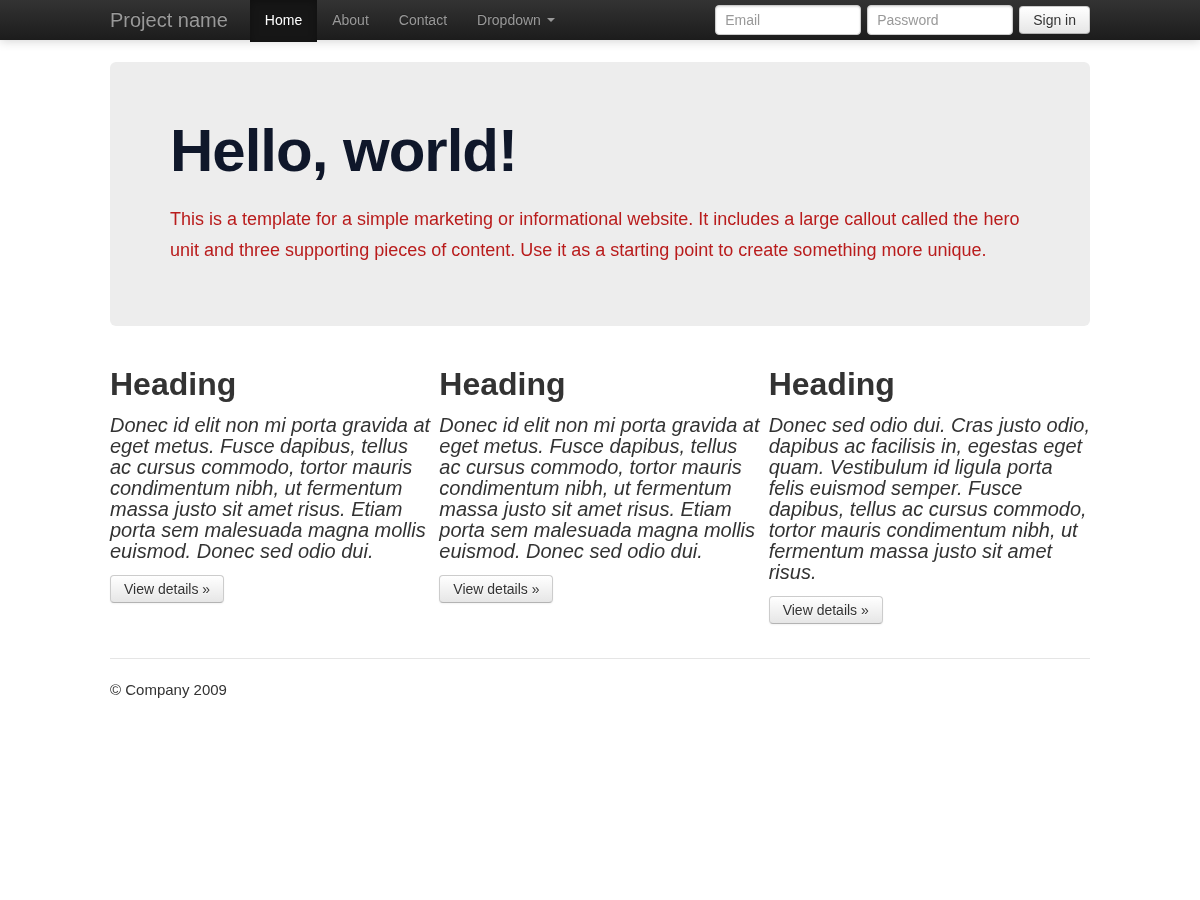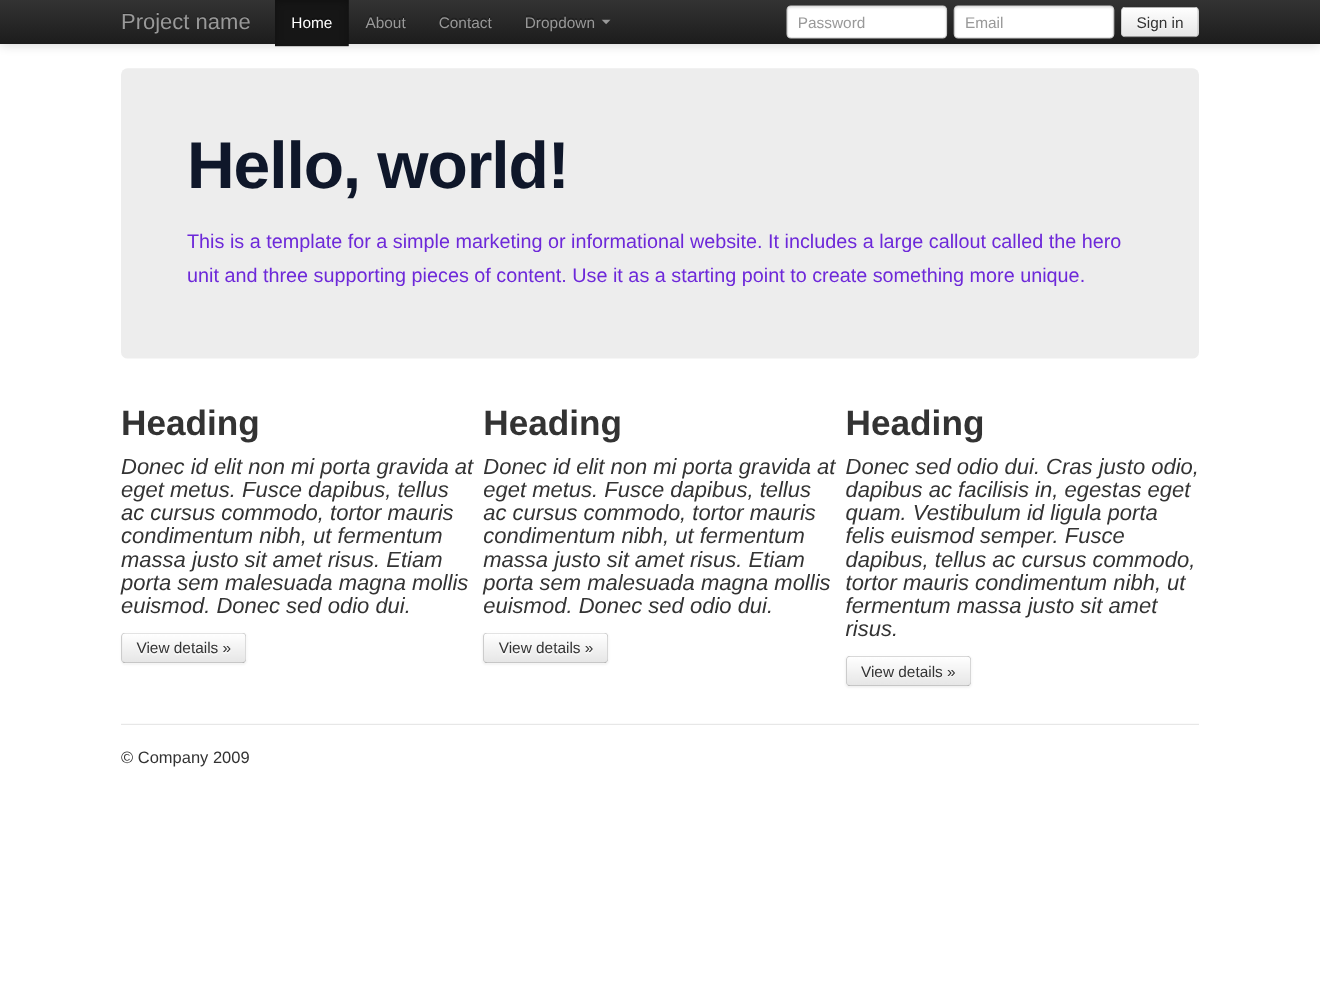--- a/index.html
+++ b/index.html
@@ -84,21 +84,21 @@
   }
   .hero-title {
     margin: 0;
     font-size: 60px; line-height: 62px;
     font-weight: bold; letter-spacing: -1px;
     color: #0f172a;
   }
   .hero-text {
     margin: 22px 0 0 0;
     font-size: 18px; line-height: 31px;
-    color: #6d28d9; max-width: 880px;
+    color: #b91c1c; max-width: 880px;
   }
   .btn-primary {
     margin-top: 20px;
     background: linear-gradient(to bottom, #1389e9, #0b4fd2);
     border: 1px solid #0b51c5; border-bottom-color: #083e9e;
     border-radius: 6px;
     color: #ffffff; font-size: 18px;
     padding: 10px 21px;
     text-shadow: 0 -1px 0 rgba(0,0,0,.25);
     box-shadow: inset 0 1px 0 rgba(255,255,255,.2), 0 1px 2px rgba(0,0,0,.05);
@@ -145,22 +145,22 @@
       </div>
       <div class="nav-item">
         <span>Contact</span>
       </div>
       <div class="nav-item">
         <span>Dropdown</span>
         <span class="caret"></span>
       </div>
     </div>
     <div class="nav-form">
+      <input class="nav-input" type="text" placeholder="Email" style="">
       <input class="nav-input" type="password" placeholder="Password" style="">
-      <input class="nav-input" type="text" placeholder="Email" style="">
       <button class="btn">Sign in</button>
     </div>
   </div>
 </div>
 
 <div class="container">
   <div class="hero-unit">
     <h1 class="hero-title">Hello, world!</h1>
     <p class="hero-text">This is a template for a simple marketing or informational website. It includes a large callout called the hero unit and three supporting pieces of content. Use it as a starting point to create something more unique.</p>
   </div>

